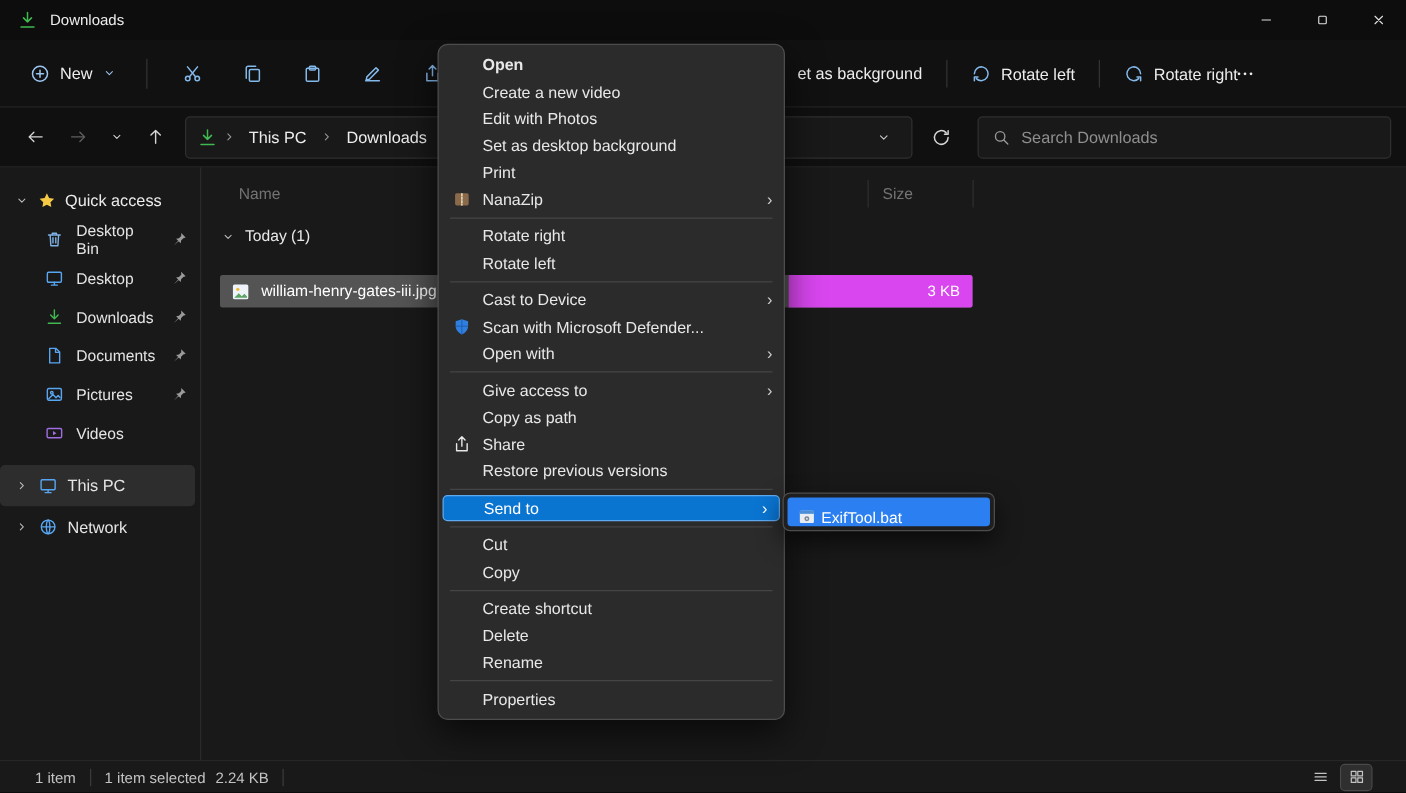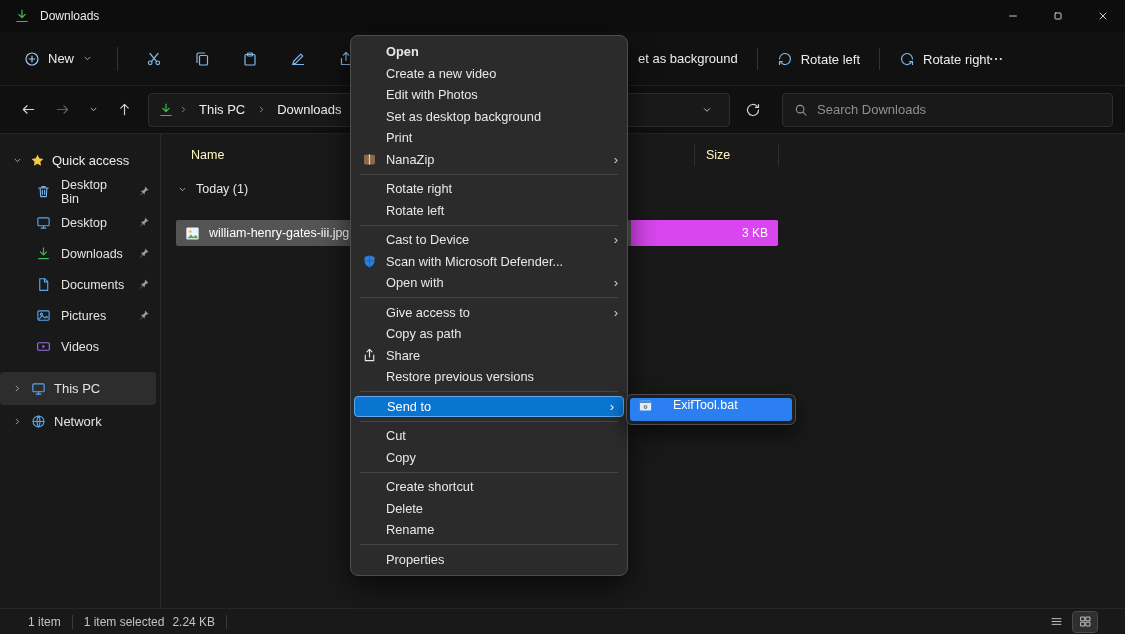--- a/index.html
+++ b/index.html
@@ -72,21 +72,21 @@
   .side-item .icon svg{width:15px;height:15px}
   .pin{margin-left:auto;width:13px;height:13px;color:#9a9a9a}
   .pin svg{width:13px;height:13px}
   .side-root{height:33px;display:flex;align-items:center;gap:8px;padding-left:12px;color:#e4e4e4;
     margin:0 4px 0 0;border-radius:4px}
   .side-root.first{margin-top:10px}
   .side-root.selected{background:#2d2d2d}
   .side-root .icon svg{width:15px;height:15px}
 
   .main{flex:1;position:relative;padding-top:6px}
-  .col-headers{height:30px;display:flex;align-items:center;color:#fef9c3;font-size:12.5px;position:relative}
+  .col-headers{height:30px;display:flex;align-items:center;color:#737373;font-size:12.5px;position:relative}
   .col-name{margin-left:30px}
   .col-size{position:absolute;left:545px}
   .col-v{position:absolute;top:4px;height:22px;width:1px;background:#2e2e2e}
   .group-row{height:30px;display:flex;align-items:center;gap:8px;padding-left:16px;color:#e8e8e8;
     font-size:12.5px;margin-top:4px}
   .file-list{margin-top:16px}
   .file-row{position:relative;margin-left:15px;width:602px;height:26px;background:#545454;border-radius:2px;
     display:flex;align-items:center}
   .f-icon{width:17px;height:17px;margin-left:8px}
   .f-icon svg{width:17px;height:17px}
@@ -104,21 +104,21 @@
   .mi-label{flex:1;white-space:nowrap}
   .mi-arrow{width:12px;text-align:right;color:#cfcfcf;font-size:13px;line-height:1}
   .menu-item.bold .mi-label{font-weight:bold}
   .menu-item.hl{background:#0a74d1;border:1px solid #5fa9ef;border-radius:4px;margin:0 3px;padding-left:7px;color:#fff}
   .menu-item.hl .mi-arrow{color:#fff}
   .menu-sep{height:1px;background:#454545;margin:3.5px 9px}
 
   
   .submenu{position:absolute;left:626px;top:394px;width:170px;background:#1f1f1f;border:1px solid #4d4d4d;
     border-radius:6px;padding:3px;box-shadow:0 8px 20px rgba(0,0,0,.6);z-index:60}
-  .submenu-item{height:23px;display:flex;align-items:flex-start;gap:20px;padding:0 8px;border-radius:3px;
+  .submenu-item{height:23px;display:flex;align-items:flex-end;gap:4px;padding:0 8px;border-radius:3px;
     font-size:12.5px;color:#e8e8e8}
   .submenu-item.hl{background:#2b7ff0;color:#fff}
   .submenu-item .icon svg{width:15px;height:15px}
 
   
   .statusbar{position:absolute;left:0;right:0;bottom:0;height:26px;background:#191919;border-top:1px solid #262626;
     display:flex;align-items:center;padding:0 28px;font-size:12px;color:#c3c3c3}
   .sb-sep{width:1px;height:14px;background:#3a3a3a;margin:0 11px}
   .sb-gap{width:8px}
   .sb-views{margin-left:auto;display:flex;gap:5px}

